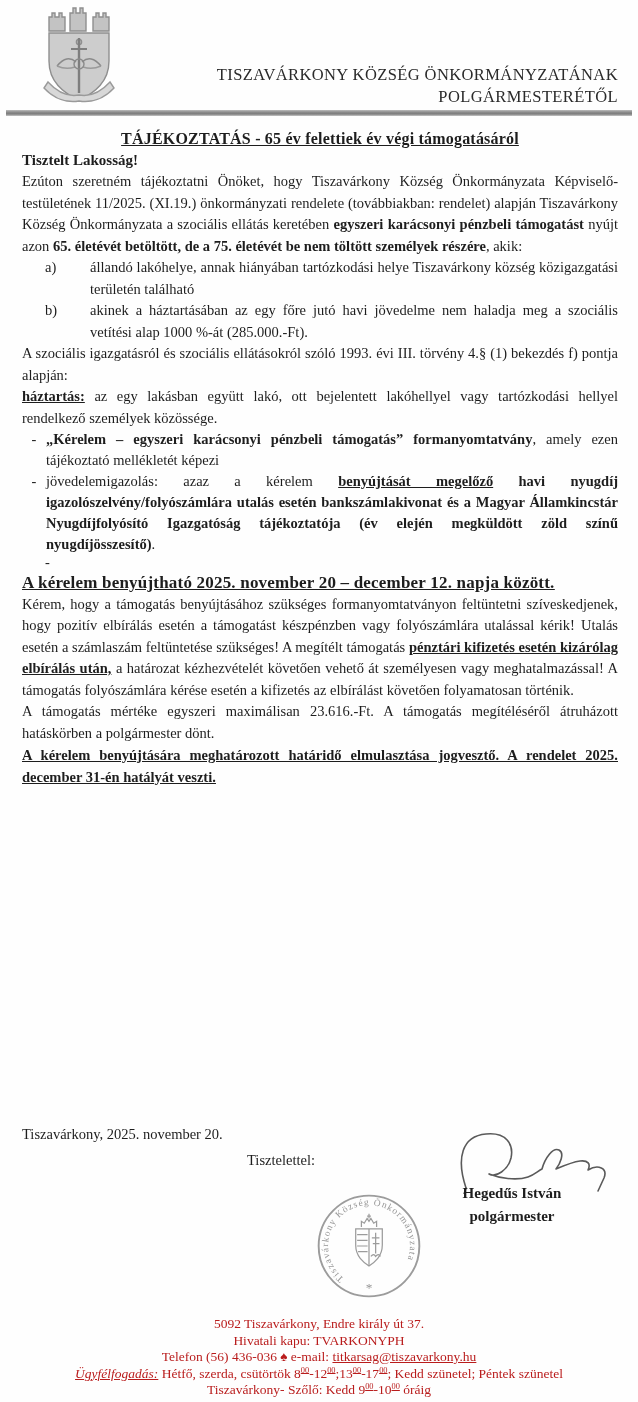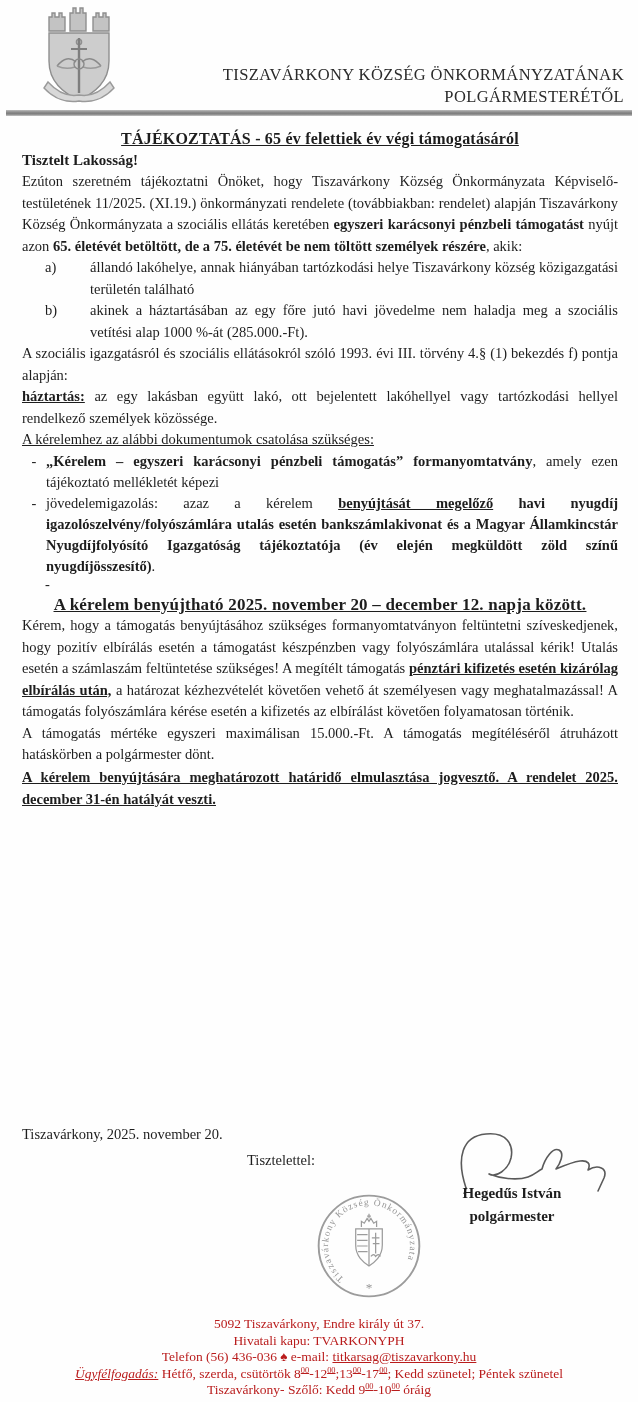--- a/index.html
+++ b/index.html
@@ -2,21 +2,21 @@
 <html><head>
 <meta charset="utf-8">
 <style>
   html,body{margin:0;padding:0;background:#e8e8e8;}
   .page{
     position:relative;width:638px;height:1402px;margin:0 auto;background:#fefefe;
     font-family:"Liberation Serif","DejaVu Serif",serif;color:#1d1d1d;overflow:hidden;
   }
   
   .logo{position:absolute;left:40px;top:6px;width:78px;height:102px;}
-  .office{position:absolute;right:14px;top:64px;text-align:right;
+  .office{position:absolute;right:20px;top:64px;text-align:right;
     font-size:16.5px;line-height:1.35;letter-spacing:.4px;color:#2a2a2a;}
   .rule{position:absolute;left:6px;right:6px;top:110px;height:6px;
     background:linear-gradient(#bdbdbd,#8d8d8d 35%,#7c7c7c 65%,#c6c6c6);}
   
   .content{position:absolute;left:22px;top:128px;width:596px;font-size:14.5px;line-height:21.5px;}
   .content > div{margin:0;}
   .b{font-weight:bold;} .u{text-decoration:underline;} .i{font-style:italic;}
   .sup{vertical-align:super;font-size:.62em;text-decoration:underline;line-height:0;}
   .just{text-align:justify;}
   .title{margin-top:12px;text-align:center;font-size:16px;font-weight:bold;
@@ -28,21 +28,21 @@
   .hang .txt{flex:1;text-align:justify;margin-left:20px;}
   .item-a{margin-top:5px;}
   .item-b{margin-top:15px;}
   .p2{margin-top:10px;}
   .docs-heading{margin-top:17px;}
   .bullet-list{margin-top:12px;line-height:21px;}
   .bullet{display:flex;}
   .bullet .mk{width:24px;flex:0 0 24px;text-align:center;}
   .bullet .txt{flex:1;text-align:justify;}
   .stray-dash{height:17px;padding-left:23px;line-height:15px;}
-  .deadline{margin-top:2px;text-align:center;font-size:17px;font-weight:bold;
+  .deadline{margin-top:2px;text-align:left;font-size:17px;font-weight:bold;
     text-decoration:underline;letter-spacing:.2px;}
   .p4{margin-top:14px;}
   .p5{margin-top:11px;}
   .p6{margin-top:39px;font-weight:bold;text-decoration:underline;line-height:22px;}
   
   .date-line{position:absolute;left:22px;top:1126px;font-size:14.5px;}
   .closing{position:absolute;left:247px;top:1152px;font-size:14.5px;}
   .sig-scribble{position:absolute;left:452px;top:1128px;width:168px;height:66px;}
   .signer{position:absolute;left:442px;top:1182px;width:140px;text-align:center;
     font-weight:bold;font-size:15px;line-height:23px;}
@@ -97,39 +97,38 @@
       <span class="txt"><span>állandó lakóhelye, annak hiányában tartózkodási helye Tiszavárkony község közigazgatási területén található</span></span>
     </div>
     <div class="hang item-b">
       <span class="lbl">b)</span>
       <span class="txt"><span>akinek a háztartásában az egy főre jutó havi jövedelme nem haladja meg a szociális vetítési alap 1000 %-át (285.000.-Ft).</span></span>
     </div>
 
     <div class="p2 just"><span>A szociális igazgatásról és szociális ellátásokról szóló 1993. évi III. törvény 4.§ (1) bekezdés f) pontja alapján:</span></div>
     <div class="just"><span class="b u">háztartás:</span><span> az egy lakásban együtt lakó, ott bejelentett lakóhellyel vagy tartózkodási hellyel rendelkező személyek közössége.</span></div>
 
-    <div class="docs-heading"><span class="u">A kérelemhez az alábbi dokumentumok csatolása szükséges:</span></div>
 
     <div class="bullet-list">
       <div class="bullet">
         <span class="mk">-</span>
         <span class="txt"><span class="b">„Kérelem – egyszeri karácsonyi pénzbeli támogatás” formanyomtatvány</span><span>, amely ezen tájékoztató mellékletét képezi</span></span>
       </div>
       <div class="bullet">
         <span class="mk">-</span>
         <span class="txt"><span>jövedelemigazolás: azaz a kérelem </span><span class="b u">benyújtását megelőző</span><span class="b"> havi nyugdíj igazolószelvény/folyószámlára utalás esetén bankszámlakivonat és a Magyar Államkincstár Nyugdíjfolyósító Igazgatóság tájékoztatója (év elején megküldött zöld színű nyugdíjösszesítő)</span><span>.</span></span>
       </div>
     </div>
 
     <div class="stray-dash">-</div>
 
     <div class="deadline"><span class="b u">A kérelem benyújtható 2025. november 20 – december 12. napja között.</span></div>
 
     <div class="p4 just"><span>Kérem, hogy a támogatás benyújtásához szükséges formanyomtatványon feltüntetni szíveskedjenek, hogy pozitív elbírálás esetén a támogatást készpénzben vagy folyószámlára utalással kérik! Utalás esetén a számlaszám feltüntetése szükséges! A megítélt támogatás </span><span class="b u">pénztári kifizetés esetén kizárólag elbírálás után,</span><span> a határozat kézhezvételét követően vehető át személyesen vagy meghatalmazással! A támogatás folyószámlára kérése esetén a kifizetés az elbírálást követően folyamatosan történik.</span></div>
-    <div class="p5 just"><span>A támogatás mértéke egyszeri maximálisan 15.000.-Ft. A támogatás megítéléséről átruházott hatáskörben a polgármester dönt.</span></div>
+    <div class="p5 just"><span>A támogatás mértéke egyszeri maximálisan 23.616.-Ft. A támogatás megítéléséről átruházott hatáskörben a polgármester dönt.</span></div>
     <div class="p6 just"><span class="b u">A kérelem benyújtására meghatározott határidő elmulasztása jogvesztő. A rendelet 2025. december 31-én hatályát veszti.</span></div>
   </div>
 
   <div class="date-line">Tiszavárkony, 2025. november 20.</div>
   <div class="closing">Tisztelettel:</div>
 
   <svg class="sig-scribble" viewBox="0 0 168 66" aria-hidden="true">
     <path d="M14 60 C 4 30 10 8 34 6 C 54 4 62 16 59 30 C 56 42 44 50 37 46 C 47 50 64 53 76 49 C 82 47 86 43 90 41 C 93 30 101 19 107 22 C 113 25 108 36 104 41 C 111 38 120 34 128 33 C 136 32 139 36 136 42 C 146 36 156 40 152 50 L 146 63" fill="none" stroke="#5a5a5a" stroke-width="1.6" stroke-linecap="round" stroke-linejoin="round"></path>
     <path d="M14 60 L 12 66" fill="none" stroke="#5a5a5a" stroke-width="1.6" stroke-linecap="round"></path>
   </svg>

